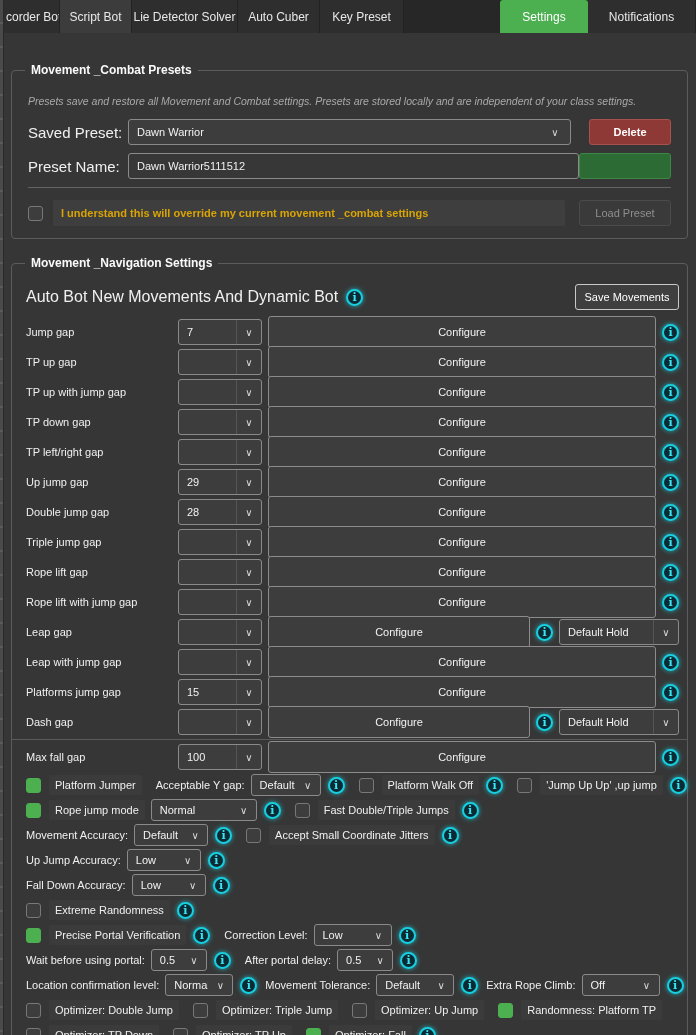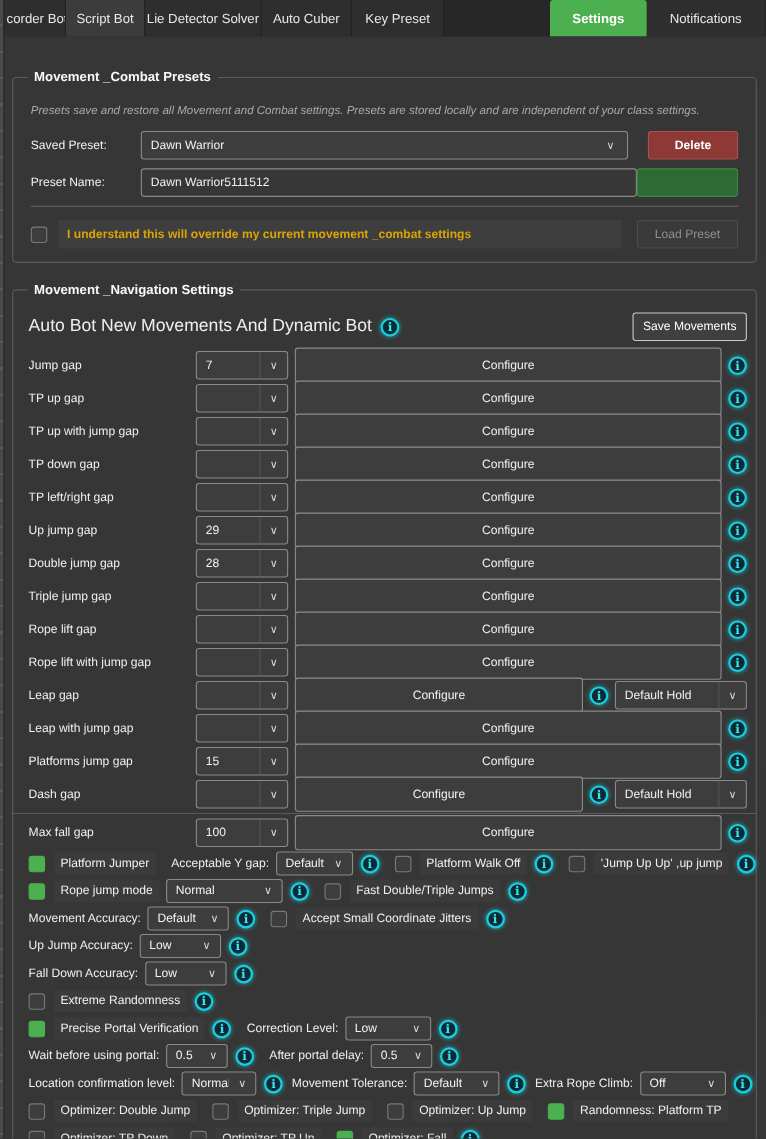--- a/index.html
+++ b/index.html
@@ -13,33 +13,33 @@
     background:repeating-linear-gradient(#4a4a4a 0 22px,#5a5a5a 22px 24px);
     border-right:1px solid #2a2a2a;z-index:5}
   
   .tabbar{display:flex;height:33px;background:#272727;align-items:stretch;padding-left:4px;box-sizing:border-box}
   .tab{display:flex;align-items:center;justify-content:center;font-size:12px;color:#e8e8e8;
     background:#2e2e2e;border-right:1px solid #222;box-sizing:border-box;white-space:nowrap;overflow:hidden;cursor:default}
   .tab.w1{width:56px;justify-content:flex-start;padding-left:2px}
   .tab.w2{width:72px}.tab.w3{width:106px}.tab.w4{width:82px}.tab.w5{width:84px}
   .tab.w6{width:88px}.tab.w7{width:108px}
   .tab.highlight{background:#3c3c3c}
-  .tab.active{background:#4caf50;font-weight:bold;color:#fff;border-radius:3px 3px 0 0;border-right:none}
+  .tab.active{background:#4caf50;font-weight:normal;color:#fff;border-radius:3px 3px 0 0;border-right:none}
   .tab-spacer{flex:1;background:#272727}
   
   .content{padding:0 8px 0 11px;box-sizing:border-box}
   .group{position:relative;border:1px solid #5c5c5c;border-radius:4px;box-sizing:border-box}
   .group-title{position:absolute;top:-8px;left:13px;background:#363636;padding:0 6px;
     font-weight:bold;font-size:12px;color:#fafafa;white-space:nowrap}
   .group-presets{margin-top:37px;padding:24px 16px 12px 16px}
   .group-nav{margin-top:24px;padding:20px 8px 8px 14px;height:790px}
   .desc{font-style:italic;color:#a9a9a9;font-size:10.5px;margin-bottom:12px}
   
   .row{display:flex;align-items:center}
-  .lbl{font-size:11px;color:#f0f0f0;white-space:nowrap}
+  .lbl{font-size:15px;color:#f0f0f0;white-space:nowrap}
   .combo,.sel{display:flex;align-items:stretch;background:#3d3d3d;border:1px solid #8a8a8a;
     border-radius:3px;box-sizing:border-box;cursor:default;overflow:hidden}
   .combo-val,.sel-val{flex:1;display:flex;align-items:center;padding:0 8px;font-size:11px;color:#f2f2f2;white-space:nowrap;overflow:hidden}
   .chev{width:24px;display:flex;align-items:center;justify-content:center;color:#d8d8d8;font-size:10px;flex:none}
   .combo .chev{border-left:1px solid #555}
   .btn{display:flex;align-items:center;justify-content:center;font-size:11px;border-radius:3px;
     box-sizing:border-box;cursor:default;white-space:nowrap}
   .btn-delete{background:#8f3937;border:1px solid #a8514f;color:#fff;font-weight:bold}
   .btn-save{background:#2d6b34;border:1px solid #3f8747;color:#fff;font-weight:bold}
   .btn-load{background:#3a3a3a;border:1px solid #4b4b4b;color:#8f8f8f}

